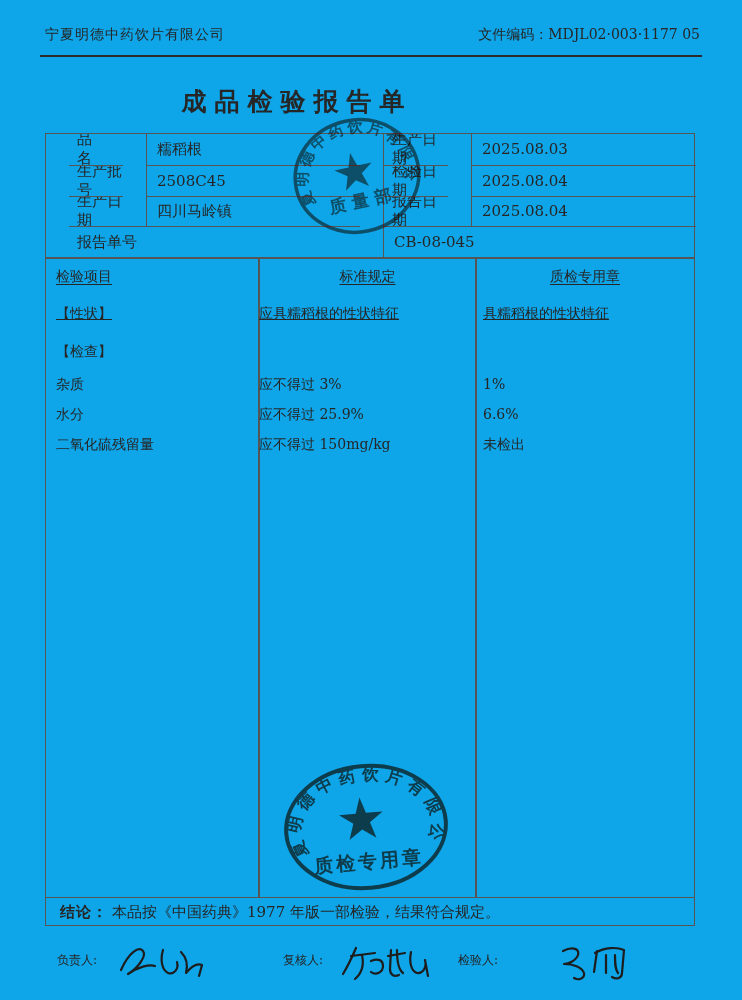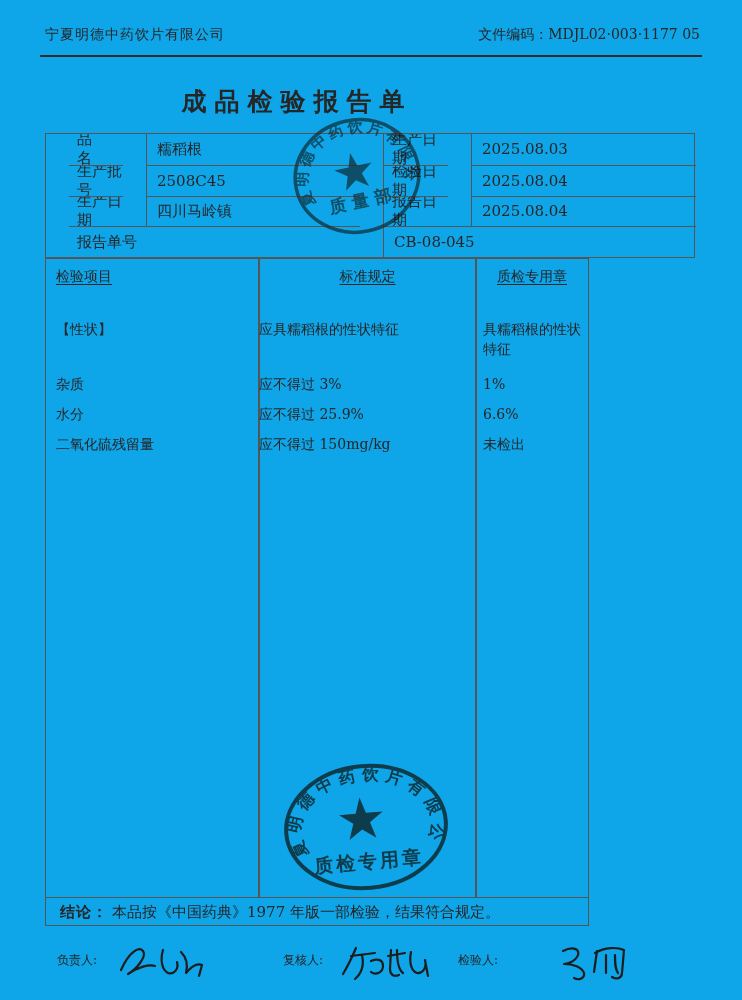--- a/index.html
+++ b/index.html
@@ -23,34 +23,34 @@
                 font-size: 15px; }
   .cell { border-left: 1.5px solid #555; border-top: 1.5px solid #555;
           display: flex; align-items: center; padding-left: 8px; overflow: hidden; margin-left: 23px; }
   .cell.nb-l { border-left: none; }
   .cell.nb-t { border-top: none; }
   .cell.span2a { grid-column: 1 / 3; }
   .cell.span2b { grid-column: 3 / 5; }
   .cell.val { padding-left: 10px; }
 
   
-  .main-table { position: absolute; left: 45px; top: 258px; width: 544px; height: 668px;
+  .main-table { position: absolute; left: 45px; top: 258px; width: 650px; height: 668px;
                 border: 1.5px solid #555; font-size: 14px; }
   .vline { position: absolute; top: 0; width: 1.5px; height: 638px; background: #555; }
   .vline.v1 { left: 212px; }
   .vline.v2 { left: 429px; }
   .mt-row { position: absolute; left: 0; width: 100%; display: flex; line-height: 20px; }
   .mt-row .c1 { width: 213px; padding-left: 10px; }
   .mt-row .c2 { width: 217px; padding-left: 0; }
   .mt-row .c3 { flex: 1; padding-left: 7px; }
   .mt-head { top: 7px; }
   .mt-head .c1 { padding-left: 10px; }
   .mt-head .c2, .mt-head .c3 { padding-left: 0; text-align: center; }
   .mt-head span { text-decoration: underline; text-underline-offset: 3px; }
-  .r0 { top: 60px; } .r1 { top: 82px; } .r2 { top: 115px; } .r3 { top: 145px; } .r4 { top: 175px; }
+  .r0 { top: 44px; text-decoration: underline; } .r1 { top: 82px; } .r2 { top: 115px; } .r3 { top: 145px; } .r4 { top: 175px; }
 
   .conclusion { position: absolute; left: 0; top: 638px; width: 100%; height: 30px;
                 border-top: 1.5px solid #555; display: flex; align-items: center;
                 padding-left: 14px; font-size: 15px; }
   .conclusion .c-label { font-weight: bold; margin-right: 4px; letter-spacing: 1px; }
 
   
   .sig-group { position: absolute; top: 942px; display: flex; align-items: flex-start; font-size: 12px; }
   .sig-group .sig-label { margin-top: 10px; white-space: nowrap; }
   .sig-group svg { margin-left: 14px; }
@@ -102,20 +102,21 @@
       <div class="c2"><span>标准规定</span></div>
       <div class="c3"><span>质检专用章</span></div>
     </div>
 
     <div class="mt-row r0">
       <div class="c1">【性状】</div>
       <div class="c2">应具糯稻根的性状特征</div>
       <div class="c3">具糯稻根的性状特征</div>
     </div>
     <div class="mt-row r1">
+      <div class="c1">【检查】</div>
       <div class="c2"></div>
       <div class="c3"></div>
     </div>
     <div class="mt-row r2">
       <div class="c1">杂质</div>
       <div class="c2">应不得过 3%</div>
       <div class="c3">1%</div>
     </div>
     <div class="mt-row r3">
       <div class="c1">水分</div>

